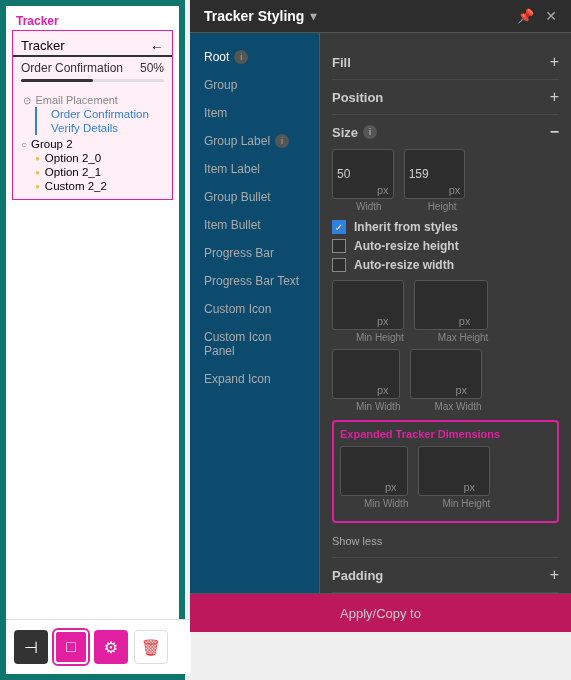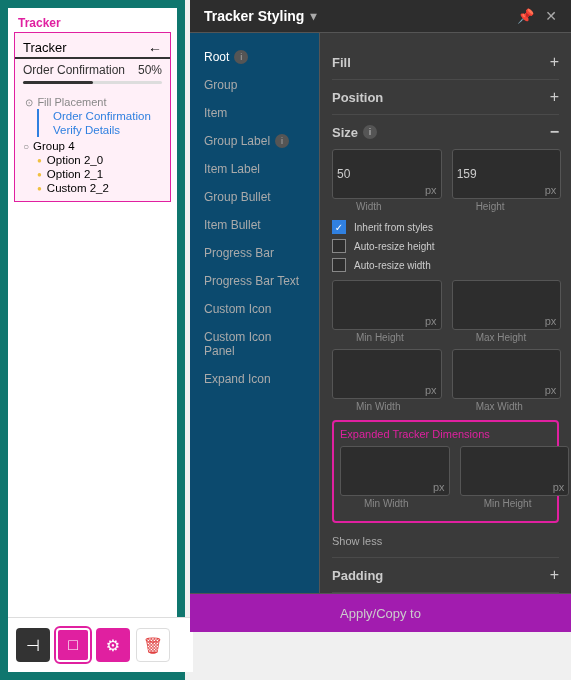--- a/index.html
+++ b/index.html
@@ -13,21 +13,21 @@
     }
 
     
     .left-panel {
       position: absolute;
       left: 0;
       top: 0;
       width: 185px;
       height: 680px;
       background: #fff;
-      border: 8px solid #0f766e;
+      border: 6px solid #0f766e;
     }
 
     .tracker-label {
       color: #e020a0;
       font-size: 12px;
       font-weight: bold;
       padding: 8px 10px 2px 10px;
     }
 
     .tracker-header {
@@ -301,21 +301,20 @@
       flex-direction: column;
       gap: 2px;
     }
 
     .size-input-row {
       display: flex;
       background: #2d2d2d;
       border: 1px solid #555;
       border-radius: 3px;
       padding: 2px 4px;
-      gap: 48px;
     }
 
     .size-input {
       background: none;
       border: none;
       color: #ccc;
       font-size: 12px;
       width: 40px;
       outline: none;
     }
@@ -349,22 +348,23 @@
       justify-content: center;
       cursor: pointer;
     }
 
     .checkbox-box.checked {
       background: #3080e0;
       border-color: #3080e0;
     }
 
     .checkbox-label {
-      font-size: 10px;
-      color: #ccc;
+      font-size: 12px;
+      color: #ccc;
+      font-weight: bold;
     }
 
     .minmax-section {
       margin: 8px 0;
     }
 
     .minmax-row {
       display: flex;
       gap: 10px;
       margin-bottom: 6px;
@@ -374,32 +374,32 @@
       margin: 8px 0;
       border: 2px solid #e020a0;
       border-radius: 4px;
       padding: 6px;
     }
 
     .expanded-label {
       font-size: 11px;
       color: #e020a0;
       margin-bottom: 6px;
-      font-weight: normal;
+      font-weight: bold;
     }
 
     .show-less {
       color: #aaa;
       font-size: 11px;
       cursor: pointer;
       margin-top: 4px;
     }
 
     .bottom-bar {
-      background: #a21caf;
+      background: #be185d;
       padding: 10px 14px;
       text-align: center;
       border-top: 1px solid #555;
     }
 
     .bottom-bar-text {
       color: #ccc;
       font-size: 13px;
       cursor: pointer;
     }
@@ -433,34 +433,34 @@
     </div>
 
     <div class="progress-bar-outer">
       <div class="progress-bar-inner"></div>
     </div>
 
     <div class="tree-container">
 
       <div class="group-title">
         <span class="group-title-icon circle-gray">⊙</span>
-        <span>Fill Placement</span>
+        <span>Email Placement</span>
       </div>
       <div class="border-left-bar">
         <div class="tree-item">
           <a class="link-blue">Order Confirmation</a>
         </div>
         <div class="tree-item">
           <a class="link-blue">Verify Details</a>
         </div>
       </div>
 
       <div class="group2-label">
         <span class="group-title-icon circle-gray" style="margin-right:4px;">○</span>
-        <span>Group 4</span>
+        <span>Group 2</span>
       </div>
       <div>
         <div class="tree-item" style="padding-left:22px;">
           <span class="circle-yellow" style="margin-right:5px;">●</span>
           <span>Option 2_0</span>
         </div>
         <div class="tree-item" style="padding-left:22px;">
           <span class="circle-yellow" style="margin-right:5px;">●</span>
           <span>Option 2_1</span>
         </div>

